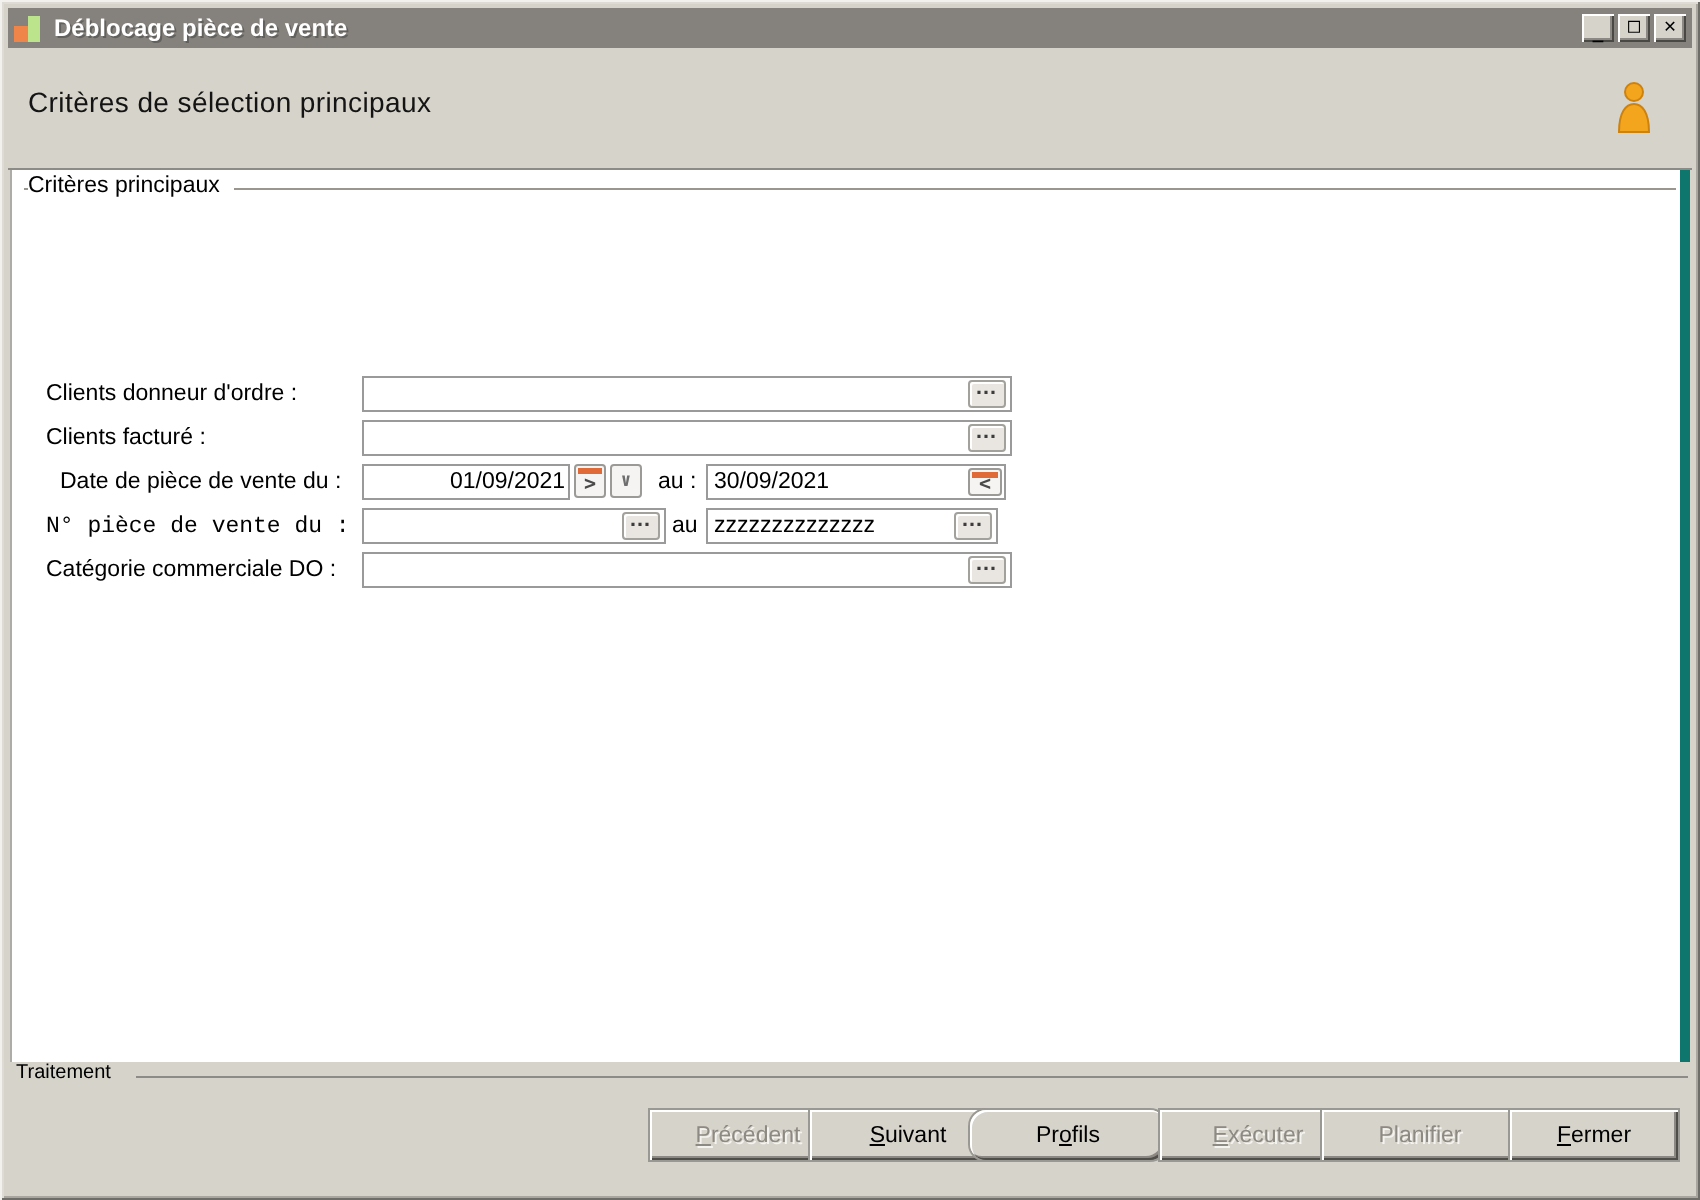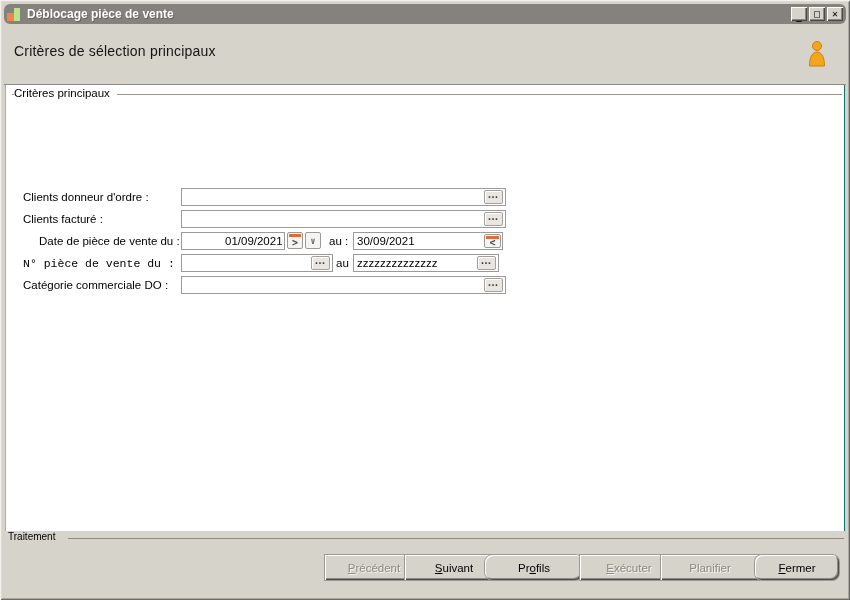--- a/index.html
+++ b/index.html
@@ -6,21 +6,21 @@
   html,body { width:850px; height:600px; overflow:hidden; background:#d6d3cb;
               font-family:"Liberation Sans", sans-serif; }
   .window {
     position:relative; width:850px; height:600px; background:#d6d3cb;
     box-shadow: inset 1px 1px 0 #f2f1ee, inset -1px -1px 0 #6f6d68,
                 inset 2px 2px 0 #dedbd5, inset -2px -2px 0 #a9a6a0;
   }
   
   .titlebar {
     position:absolute; left:4px; top:4px; right:4px; height:20px;
-    background:#85827d; display:flex; align-items:center; padding:0 3px;border-radius:6px;
+    background:#85827d; display:flex; align-items:center; padding:0 3px;
   }
   .titlebar-icon { position:relative; width:15px; height:15px; margin-right:5px; flex:none; }
   .titlebar-icon .bar-orange { position:absolute; left:0; bottom:1px; width:7px; height:8px; background:#f0854a; }
   .titlebar-icon .bar-green  { position:absolute; left:7px; bottom:1px; width:6px; height:13px; background:#bce48c; }
   .titlebar-title { color:#ffffff; font-weight:bold; font-size:12px; white-space:nowrap;
                     text-shadow:1px 1px 0 rgba(0,0,0,.25); }
   .titlebar-controls { margin-left:auto; display:flex; gap:2px; }
   .tb-btn {
     width:16px; height:14px; background:#d6d3cb; border:none; cursor:default;
     box-shadow: inset 1px 1px 0 #ffffff, inset -1px -1px 0 #4a4844, inset -2px -2px 0 #8c8984;
@@ -33,21 +33,21 @@
   
   .page-title {
     position:absolute; left:14px; top:43px; font-size:14px; color:#141414;
     letter-spacing:.2px; white-space:nowrap;
   }
   .user-icon { position:absolute; right:22px; top:40px; width:22px; height:28px; }
   .hsep { position:absolute; left:4px; top:84px; right:4px; height:1px; background:#8d8b85; }
   
   .main {
     position:absolute; left:5px; top:85px; right:5px; bottom:69px; background:#ffffff;
-    border-left:1px solid #aeaca6; border-right:1px solid #0f766e;
+    border-left:1px solid #aeaca6; border-right:5px solid #0f766e;
   }
   .group-legend { position:absolute; left:8px; top:2px; font-size:11.5px; color:#000;
                   background:#fff; padding-right:7px; z-index:2; white-space:nowrap; }
   .group-line { position:absolute; left:6px; right:2px; top:9px; height:1px; background:#98968f; z-index:1; }
   .flabel { position:absolute; font-size:11.5px; color:#000; white-space:nowrap; }
   .field { position:absolute; height:18px; background:#fff; border:1px solid #9a9a9a; }
   .field input {
     position:absolute; inset:0; width:100%; height:100%; border:none; outline:none;
     font-family:"Liberation Sans", sans-serif; font-size:11.5px; color:#000;
     padding:1px 22px 1px 3px; background:transparent;
@@ -132,21 +132,21 @@
     </div>
 
     <span class="flabel" style="left:17px; top:128px;">Clients facturé :</span>
     <div class="field" style="left:175px; top:125px; width:325px;">
       <input type="text" value="" style="">
       <button class="btn-ellipsis">
           <span>…</span>
         </button>
     </div>
 
-    <span class="flabel" style="left:33px; top:150px;">Date de pièce de vente du :</span>
+    <span class="flabel" style="left:24px; top:150px;">Date de pièce de vente du :</span>
     <div class="field" style="left:175px; top:147px; width:104px;">
       <input type="text" class="no-btn" value="01/09/2021" style="">
     </div>
     <button class="mini-btn" style="left:281px; top:147px;">
       <span class="obar"></span>
       <span class="glyph">&gt;</span>
     </button>
     <button class="mini-btn drop" style="left:299px; top:147px;">
       <span class="glyph">∨</span>
     </button>
@@ -195,18 +195,18 @@
     </button>
     <button class="act-btn" style="left:481px;border-radius:8px;">
       <span>Pr</span><span class="key">o</span><span>fils</span>
     </button>
     <button class="act-btn disabled" style="left:576px;">
       <span></span><span class="key">E</span><span>xécuter</span>
     </button>
     <button class="act-btn disabled" style="left:657px;">
       <span>Planifier</span><span class="key"></span><span></span>
     </button>
-    <button class="act-btn" style="left:751px; width:84px;border-radius:7px;">
+    <button class="act-btn" style="left:751px; width:84px;">
       <span></span><span class="key">F</span><span>ermer</span>
     </button>
   </div>
 
 </div>
 
 </body></html>

